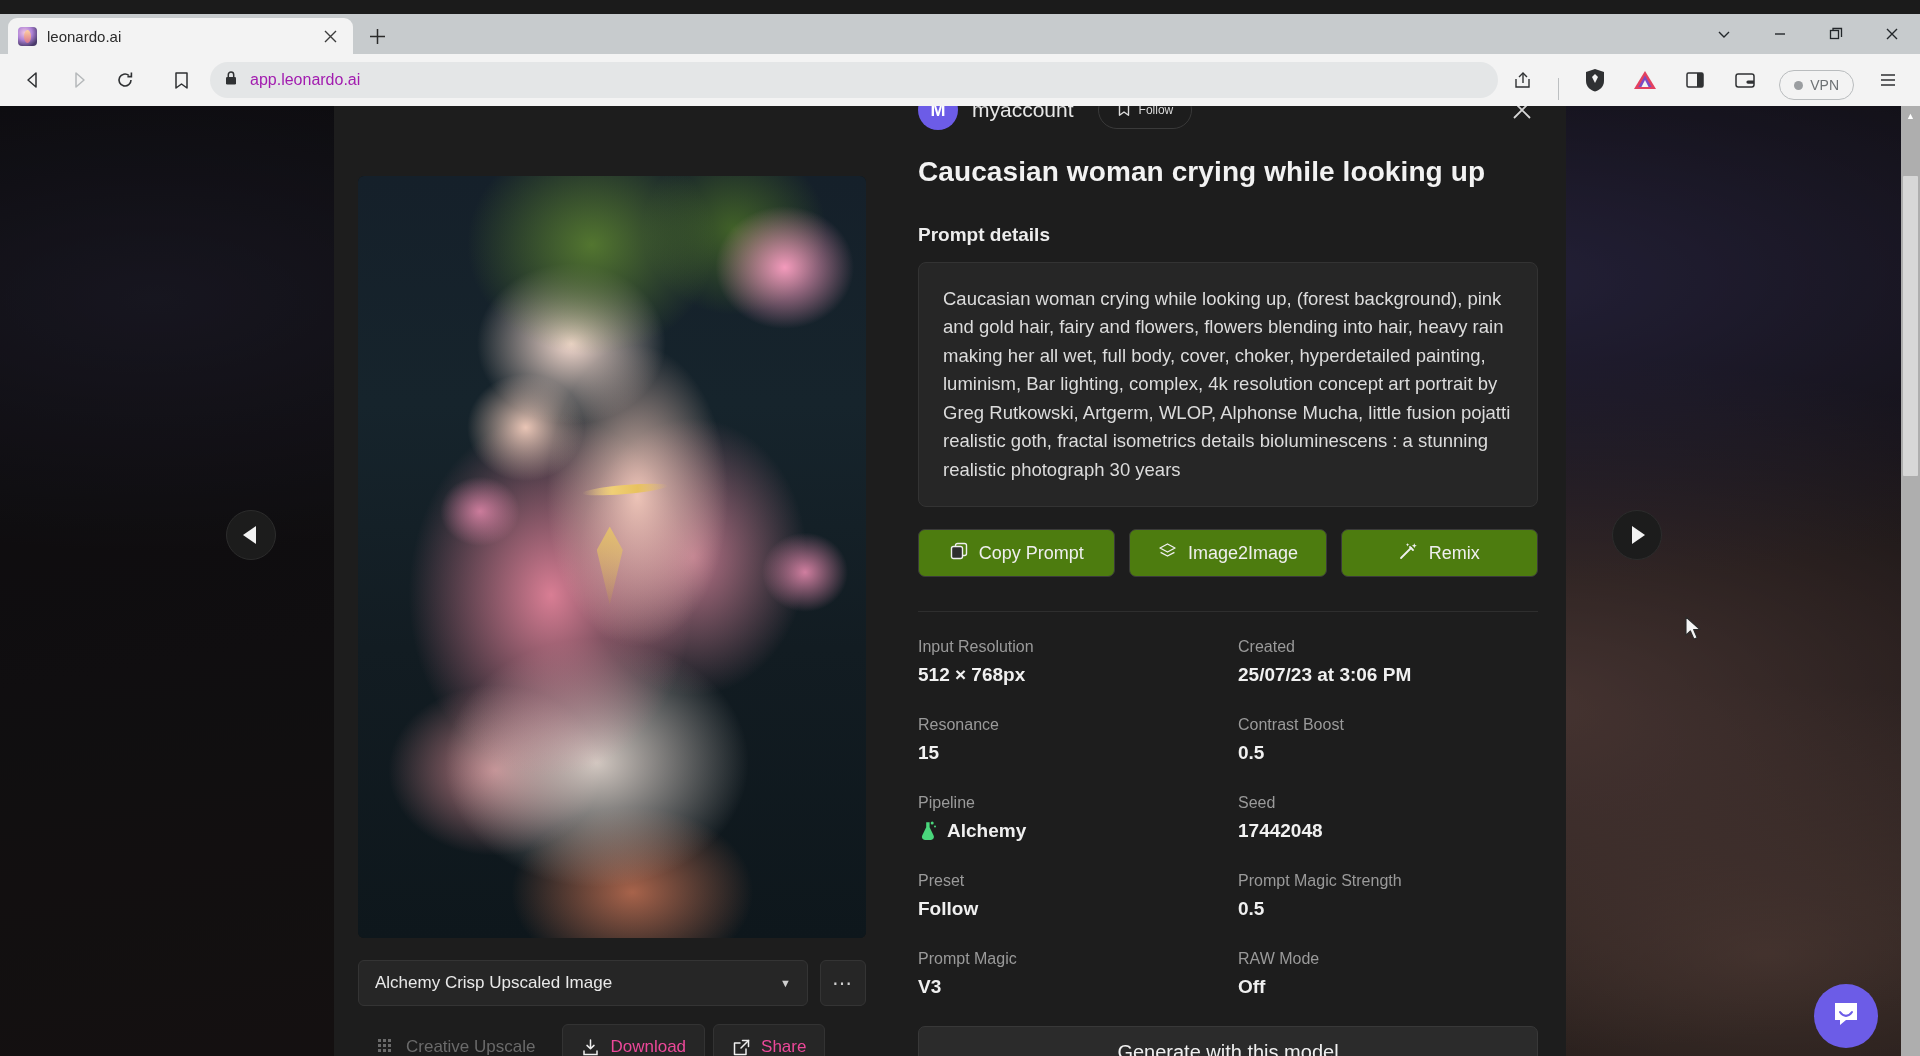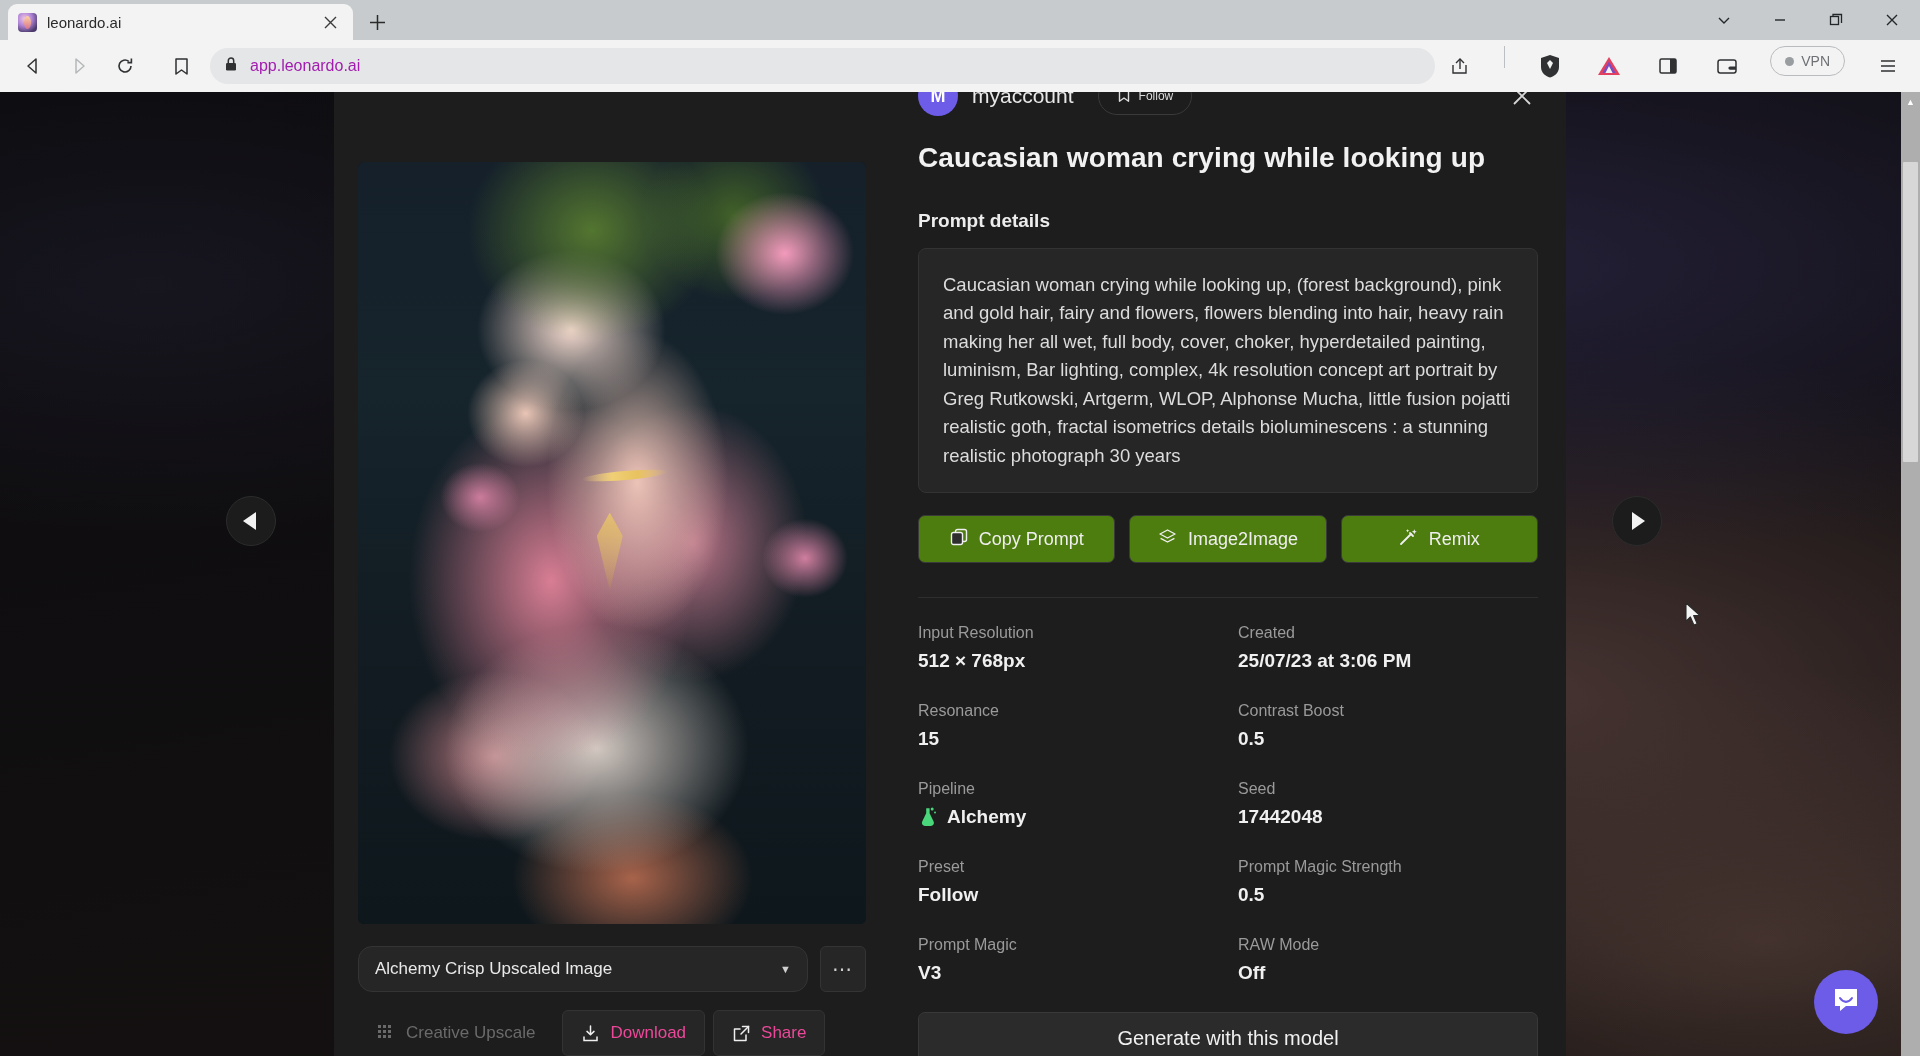--- a/index.html
+++ b/index.html
@@ -5,21 +5,21 @@
 <style>
   * { box-sizing: border-box; margin: 0; padding: 0; }
   html, body {
     width: 1920px; height: 1056px;
     overflow: hidden;
     font-family: "Liberation Sans", sans-serif;
     background: #1b1b1b;
   }
 
   
-  .browser { width: 1920px; height: 804px; position: relative; }
+  .browser { width: 1920px; height: 804px; position: relative; margin-top: 14px; }
 
   .titlebar {
     height: 40px; background: #c7cbcd;
     display: flex; align-items: flex-end; position: relative;
   }
   .tab {
     width: 345px; height: 36px; margin-left: 8px;
     background: #f3f3f3; border-radius: 9px 9px 0 0;
     display: flex; align-items: center; padding: 0 10px; gap: 10px;
     position: relative;
@@ -74,21 +74,21 @@
     width: 42px; height: 42px;
     display: flex; align-items: center; justify-content: center;
     color: #2f3133;
   }
   .omnibox {
     flex: 1; height: 36px; background: #e4e6e7; border-radius: 18px;
     display: flex; align-items: center; padding: 0 14px; gap: 12px;
     margin-left: 6px;
   }
   .omnibox-url { font-size: 16px; color: #a21caf; }
-  .tb-right { display: flex; align-items: flex-start; gap: 19px; }
+  .tb-right { display: flex; align-items: flex-end; gap: 10px; }
   .tb-icon {
     width: 40px; height: 40px;
     display: flex; align-items: center; justify-content: center;
     color: #2f3133;
   }
   .tb-sep { width: 1px; height: 22px; background: #bcbfc1; margin: 0 6px; }
   .vpn-pill {
     display: flex; align-items: center; gap: 7px;
     height: 30px; padding: 0 14px; border-radius: 15px;
     border: 1px solid #b9bcbe; color: #6d7174; font-size: 14px;
@@ -168,21 +168,21 @@
     width: 26px; height: 78px;
     background: linear-gradient(180deg, rgba(230,194,106,0.9), rgba(186,146,62,0.2));
     clip-path: polygon(50% 0%, 100% 30%, 50% 100%, 0% 30%);
   }
 
   .model-row {
     display: flex; align-items: center; gap: 12px; margin-top: 22px;
   }
   .model-select {
     flex: 1; height: 46px;
-    background: #262626; border: 1px solid #343434; border-radius: 14px;
+    background: #262626; border: 1px solid #343434; border-radius: 6px;
     display: flex; align-items: center; justify-content: space-between;
     padding: 0 16px; color: #e9e9e9; font-size: 17px; gap: 11px;
   }
   .caret { font-size: 11px; color: #cfcfcf; }
   .more-btn {
     width: 46px; height: 46px; background: #262626;
     border: 1px solid #343434; border-radius: 6px;
     display: flex; align-items: center; justify-content: center;
     color: #cfcfcf; font-size: 20px; letter-spacing: 2px;
   }

